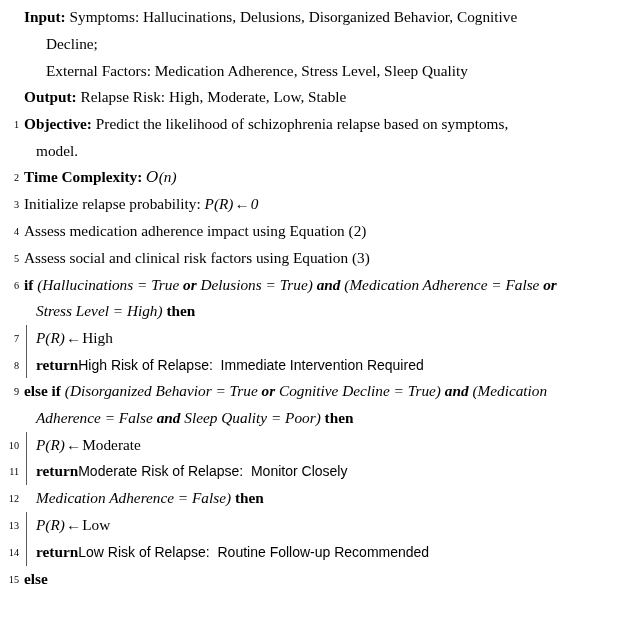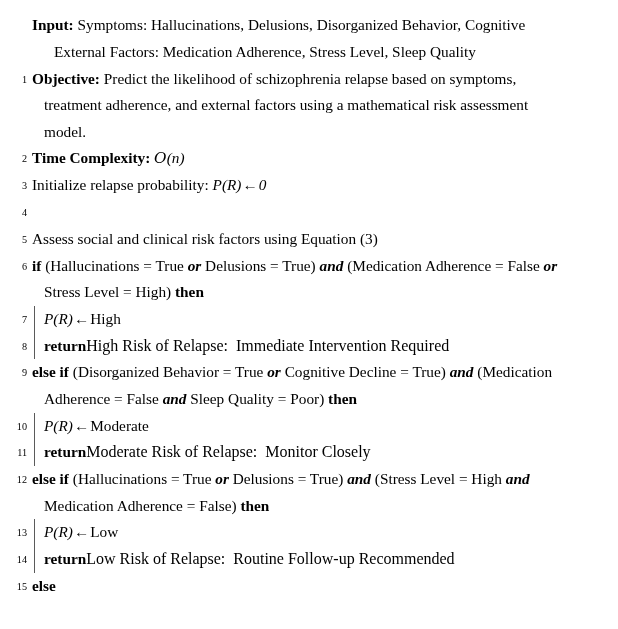--- a/index.html
+++ b/index.html
@@ -12,21 +12,21 @@
     height: 629px;
     overflow: hidden;
     font-family: "Liberation Serif", "DejaVu Serif", serif;
     color: #000000;
     -webkit-font-smoothing: antialiased;
   }
   #algorithm {
     position: relative;
     width: 618px;
     height: 530px;
-    padding: 12px;
+    padding: 4px;
     box-sizing: border-box;
     font-size: 15.3px;
   }
 
   
   .row {
     position: relative;
     display: block;
     min-height: 26.8px;
     line-height: 26.8px;
@@ -76,74 +76,81 @@
     display: block;
     padding-left: 12px;
   }
   .cont-io {
     display: block;
     padding-left: 22px;
   }
 
   
   .b   { font-weight: bold; }
-  .i   { }
+  .i   { font-style: italic; }
   .bi  { font-weight: bold; font-style: italic; margin-top: 16px; }
   .math{ font-style: italic; font-family: "Liberation Serif","DejaVu Serif",serif; }
   .cal { font-style: italic; font-family: "DejaVu Serif", serif; }
   .mono{
-    font-family: Liberation Serif, serif;
-    font-size: 16px;
+    font-family: Liberation Sans, sans-serif;
+    font-size: 14px;
     white-space: pre;
     letter-spacing: 0px;
   }
   .arrow { font-style: normal; padding: 0 1px; }
   .kw { font-weight: bold; font-family: Liberation Serif, serif; }
   .ret { font-weight: bold; margin-top: 13px; }
 
   
   .hdr { padding-left: 20px; }
 </style>
 </head>
 <body>
 
 <div id="algorithm">
 
   <div class="row hdr">
     <span class="b">Input:</span>
     <span>Symptoms: Hallucinations, Delusions, Disorganized Behavior, Cognitive</span>
   </div>
   <div class="row hdr">
+    <span class="cont-io">Decline;</span>
+  </div>
+  <div class="row hdr">
     <span class="cont-io">External Factors: Medication Adherence, Stress Level, Sleep Quality</span>
+  </div>
+  <div class="row hdr">
+    <span class="b">Output:</span>
+    <span>Relapse Risk: High, Moderate, Low, Stable</span>
   </div>
 
   <div class="row multiline">
     <span class="lineno">1</span>
     <span class="body">
       <span class="b">Objective:</span>
       <span>Predict the likelihood of schizophrenia relapse based on symptoms,</span>
     </span>
-    <span class="cont">treatment adherence, and external factors using a mathematical risk assessment</span>
     <span class="cont">model.</span>
   </div>
 
   <div class="row">
     <span class="lineno">2</span>
     <span class="b">Time Complexity:</span>
     <span class="cal">O</span><span class="math">(n)</span>
   </div>
 
   <div class="row">
     <span class="lineno">3</span>
     <span>Initialize relapse probability:</span>
     <span class="math">P(R)</span><span class="arrow">←</span><span class="math">0</span>
   </div>
 
   <div class="row">
     <span class="lineno">4</span>
+    <span>Assess medication adherence impact using Equation (2)</span>
   </div>
 
   <div class="row">
     <span class="lineno">5</span>
     <span>Assess social and clinical risk factors using Equation (3)</span>
   </div>
 
   <div class="row multiline">
     <span class="lineno">6</span>
     <span class="body">
@@ -191,26 +198,20 @@
   </div>
 
   <div class="row indent1">
     <span class="vrule"></span>
     <span class="lineno">11</span>
     <span class="ret">return</span><span class="mono">Moderate Risk of Relapse:  Monitor Closely</span>
   </div>
 
   <div class="row multiline">
     <span class="lineno">12</span>
-    <span class="body">
-      <span class="kw">else if</span>
-      <span class="i">(Hallucinations = True </span><span class="bi">or</span><span class="i"> Delusions = True)</span>
-      <span class="bi">and</span>
-      <span class="i">(Stress Level = High </span><span class="bi">and</span>
-    </span>
     <span class="cont">
       <span class="i">Medication Adherence = False)</span>
       <span class="kw">then</span>
     </span>
   </div>
 
   <div class="row indent1">
     <span class="vrule"></span>
     <span class="lineno">13</span>
     <span class="math">P(R)</span><span class="arrow">←</span><span>Low</span>

